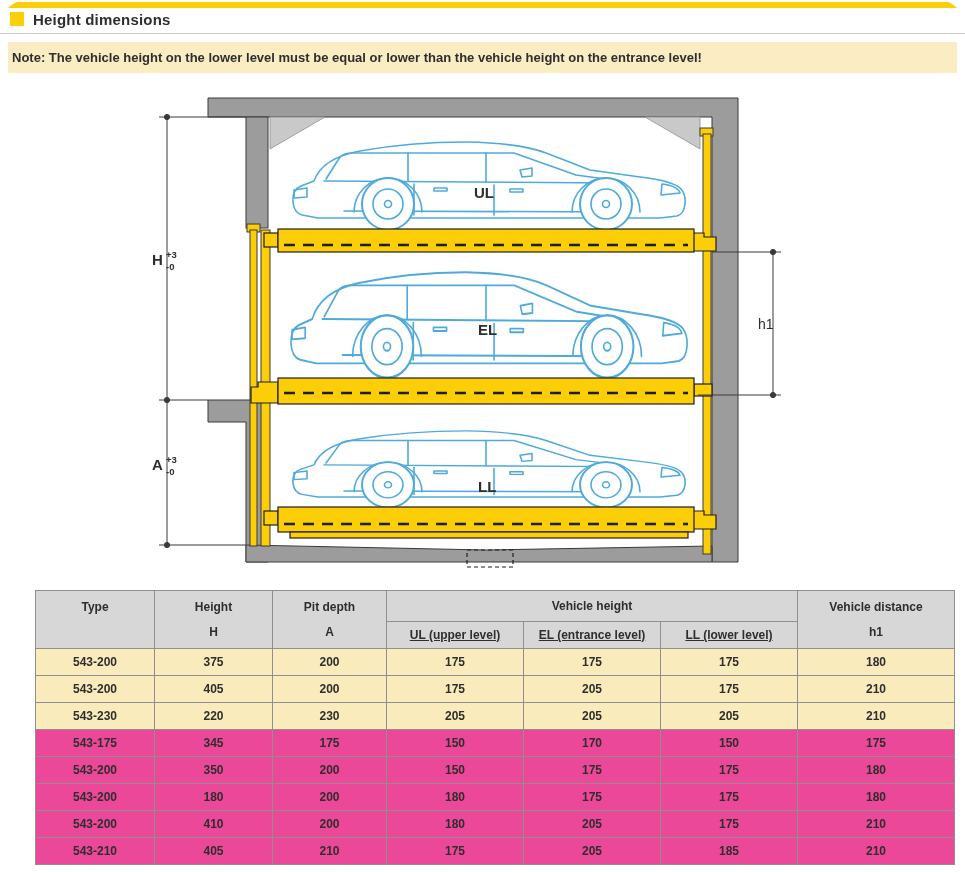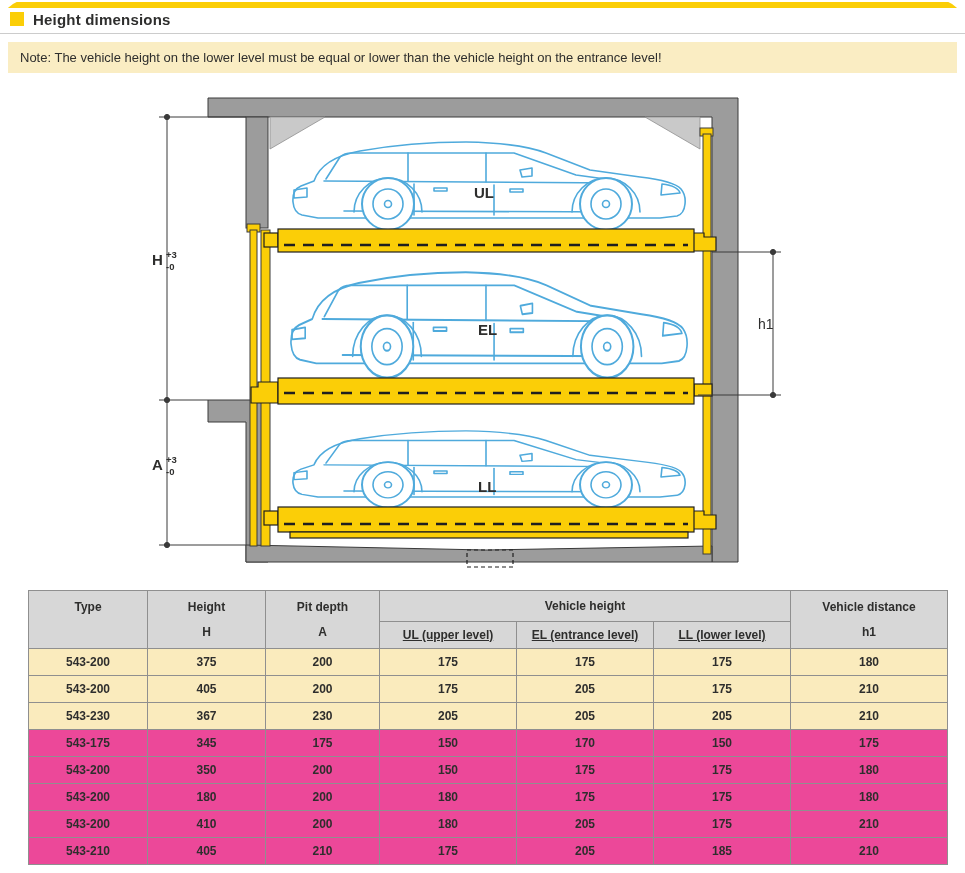--- a/index.html
+++ b/index.html
@@ -5,25 +5,25 @@
   html,body{margin:0;padding:0;background:#fff;}
   #page{position:relative;width:965px;height:873px;background:#fff;overflow:hidden;
         font-family:"Liberation Sans",sans-serif;color:#2e2e2d;border-radius:27px;}
   .topbar{position:absolute;left:8px;top:2px;width:949px;height:6px;background:#fbce07;}
   .titlerow{position:absolute;left:10px;top:10px;height:18px;display:flex;align-items:center;}
   .bullet{width:14px;height:14px;background:#fbce07;margin-right:9px;}
   .title{font-size:15px;font-weight:bold;letter-spacing:.2px;}
   .rule{position:absolute;left:0;top:33px;width:965px;height:1px;background:#cccccc;}
   .note{position:absolute;left:8px;top:42px;width:949px;height:31px;background:#faedc3;
         display:flex;align-items:center;}
-  .note span{font-size:13px;font-weight:normal;padding-left:12px;}
+  .note span{font-size:13px;font-weight:bold;padding-left:4px;}
   #diagram{position:absolute;left:0;top:95px;}
   svg text{font-family:"Liberation Sans",sans-serif;fill:#2e2e2d;}
   
-  table{position:absolute;left:28px;top:590px;width:919px;border-collapse:collapse;table-layout:fixed;}
+  table{position:absolute;left:35px;top:590px;width:919px;border-collapse:collapse;table-layout:fixed;}
   th,td{border:1px solid #8f8f8f;text-align:center;font-size:12px;font-weight:bold;
         color:#2e2e2d;padding:0;}
   thead th{background:#d7d7d7;}
   .hline1{height:30px;line-height:30px;}
   .hline2{height:25px;line-height:20px;}
   th.group{height:30px;line-height:30px;}
   th.sub{height:26px;font-weight:bold;text-decoration:underline;}
   tbody td{height:26px;background:#ec4899;}
   tr.hl td{background:#faebbd;}
 </style>
@@ -193,21 +193,21 @@
       <td>543-200</td>
       <td>405</td>
       <td>200</td>
       <td>175</td>
       <td>205</td>
       <td>175</td>
       <td>210</td>
     </tr>
         <tr class="hl">
       <td>543-230</td>
-      <td>367</td>
+      <td>220</td>
       <td>230</td>
       <td>205</td>
       <td>205</td>
       <td>205</td>
       <td>210</td>
     </tr>
         <tr>
       <td>543-175</td>
       <td>345</td>
       <td>175</td>

